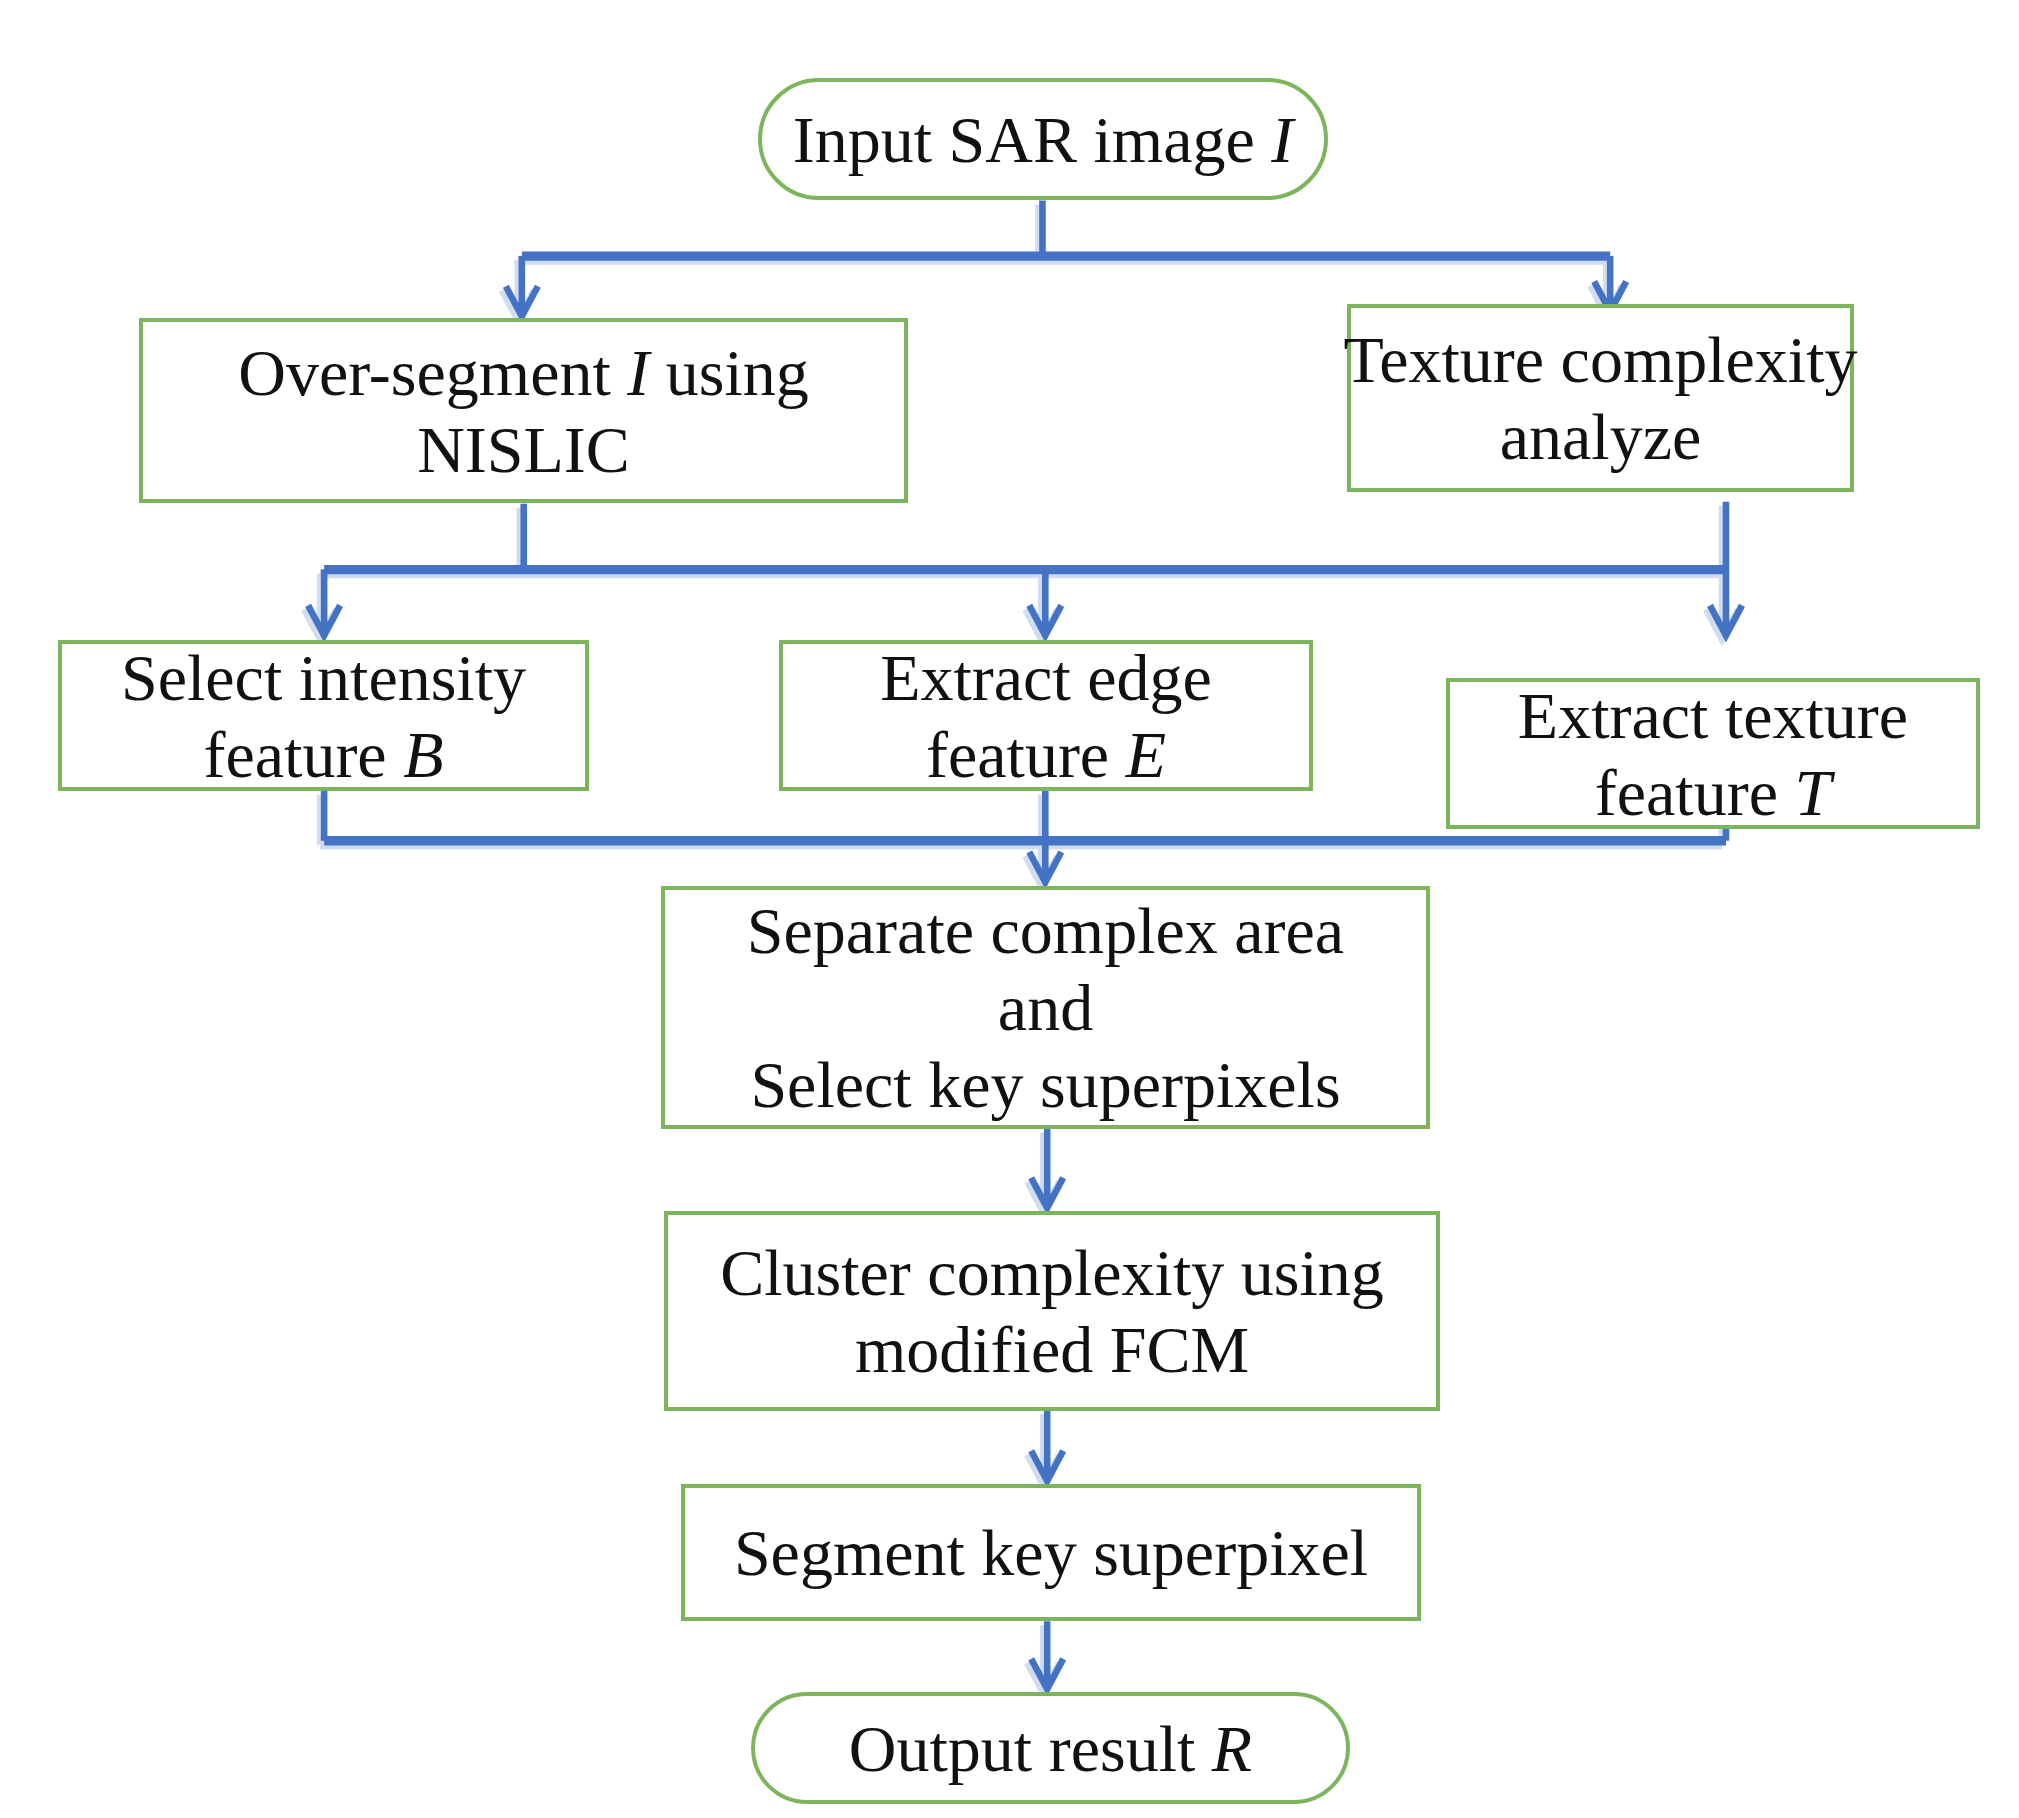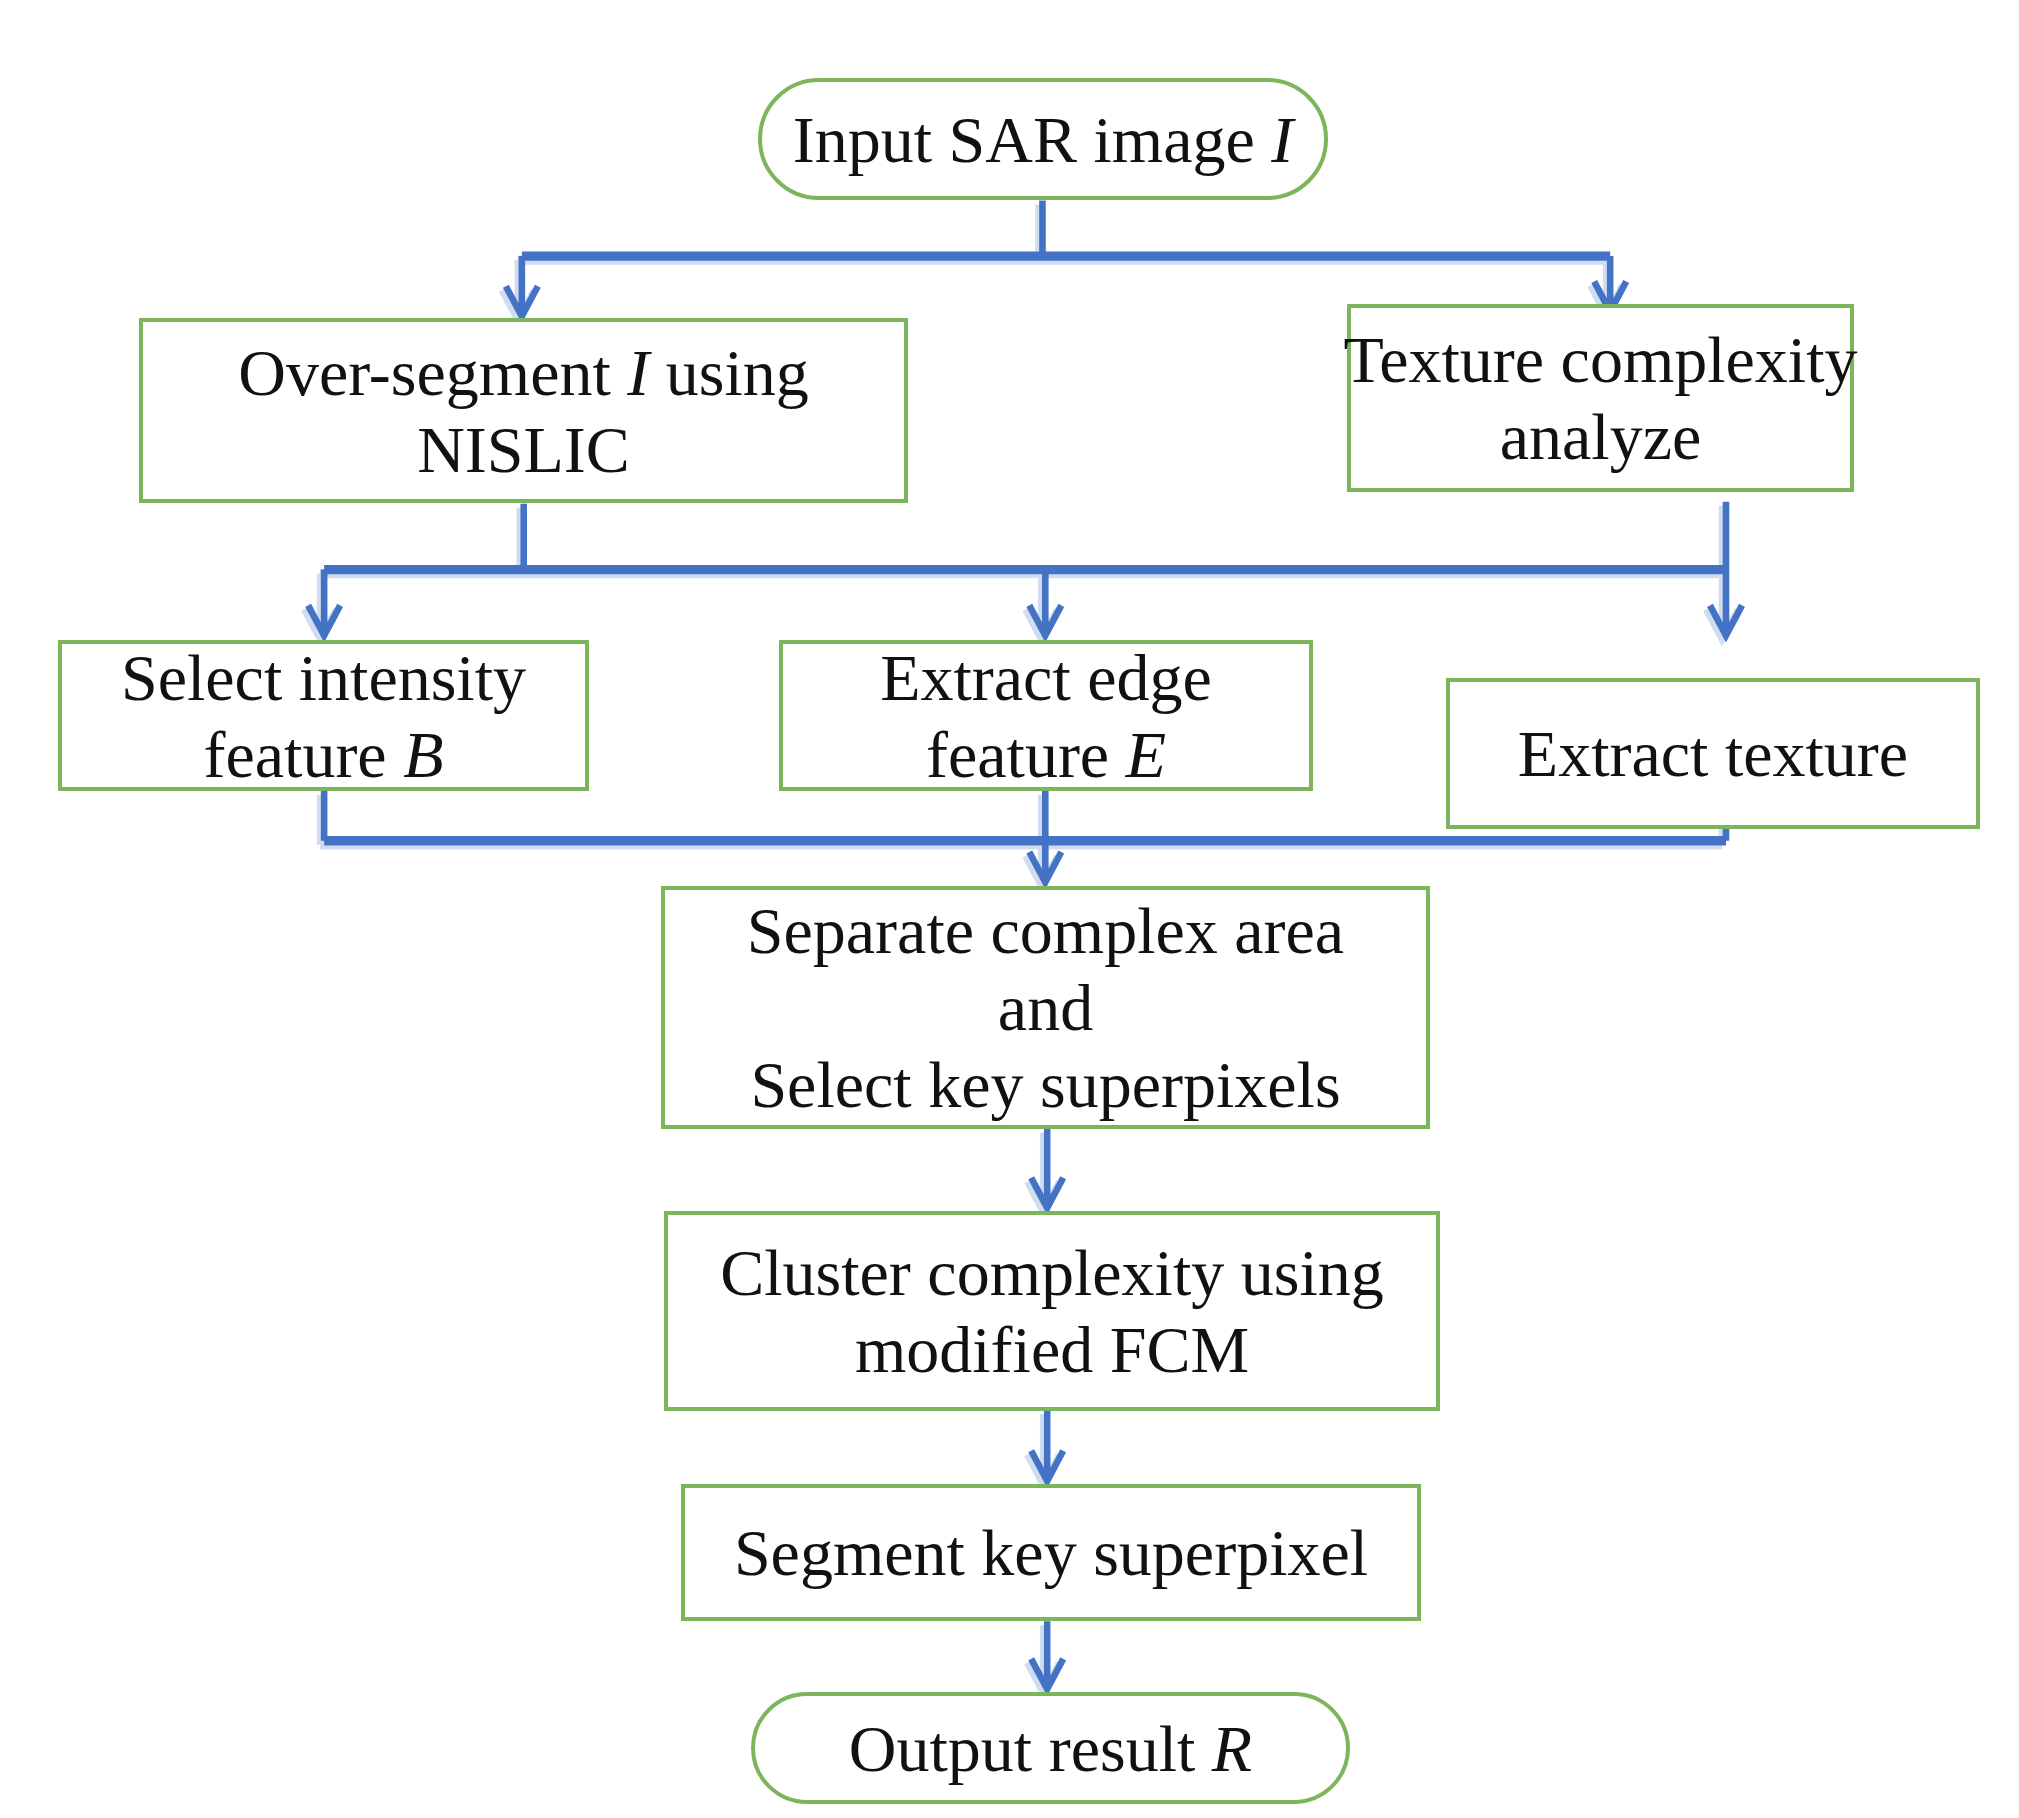--- a/index.html
+++ b/index.html
@@ -96,20 +96,21 @@
   <div class="node" style="left:779px;top:640px;width:534px;height:151px;">
     <div class="label">
         <div class="tline"><span>Extract edge</span></div>
         <div class="tline"><span>feature </span><i>E</i></div>
       </div>
   </div>
 
   <div class="node" style="left:1446px;top:640px;width:534px;height:151px;margin-top:38px;">
     <div class="label">
         <div class="tline"><span>Extract texture</span></div>
+        <div class="tline"><span>feature </span><i>T</i></div>
       </div>
   </div>
 
   <div class="node" style="left:661px;top:886px;width:769px;height:243px;">
     <div class="label">
         <div class="tline"><span>Separate complex area</span></div>
         <div class="tline"><span>and</span></div>
         <div class="tline"><span>Select key superpixels</span></div>
       </div>
   </div>

